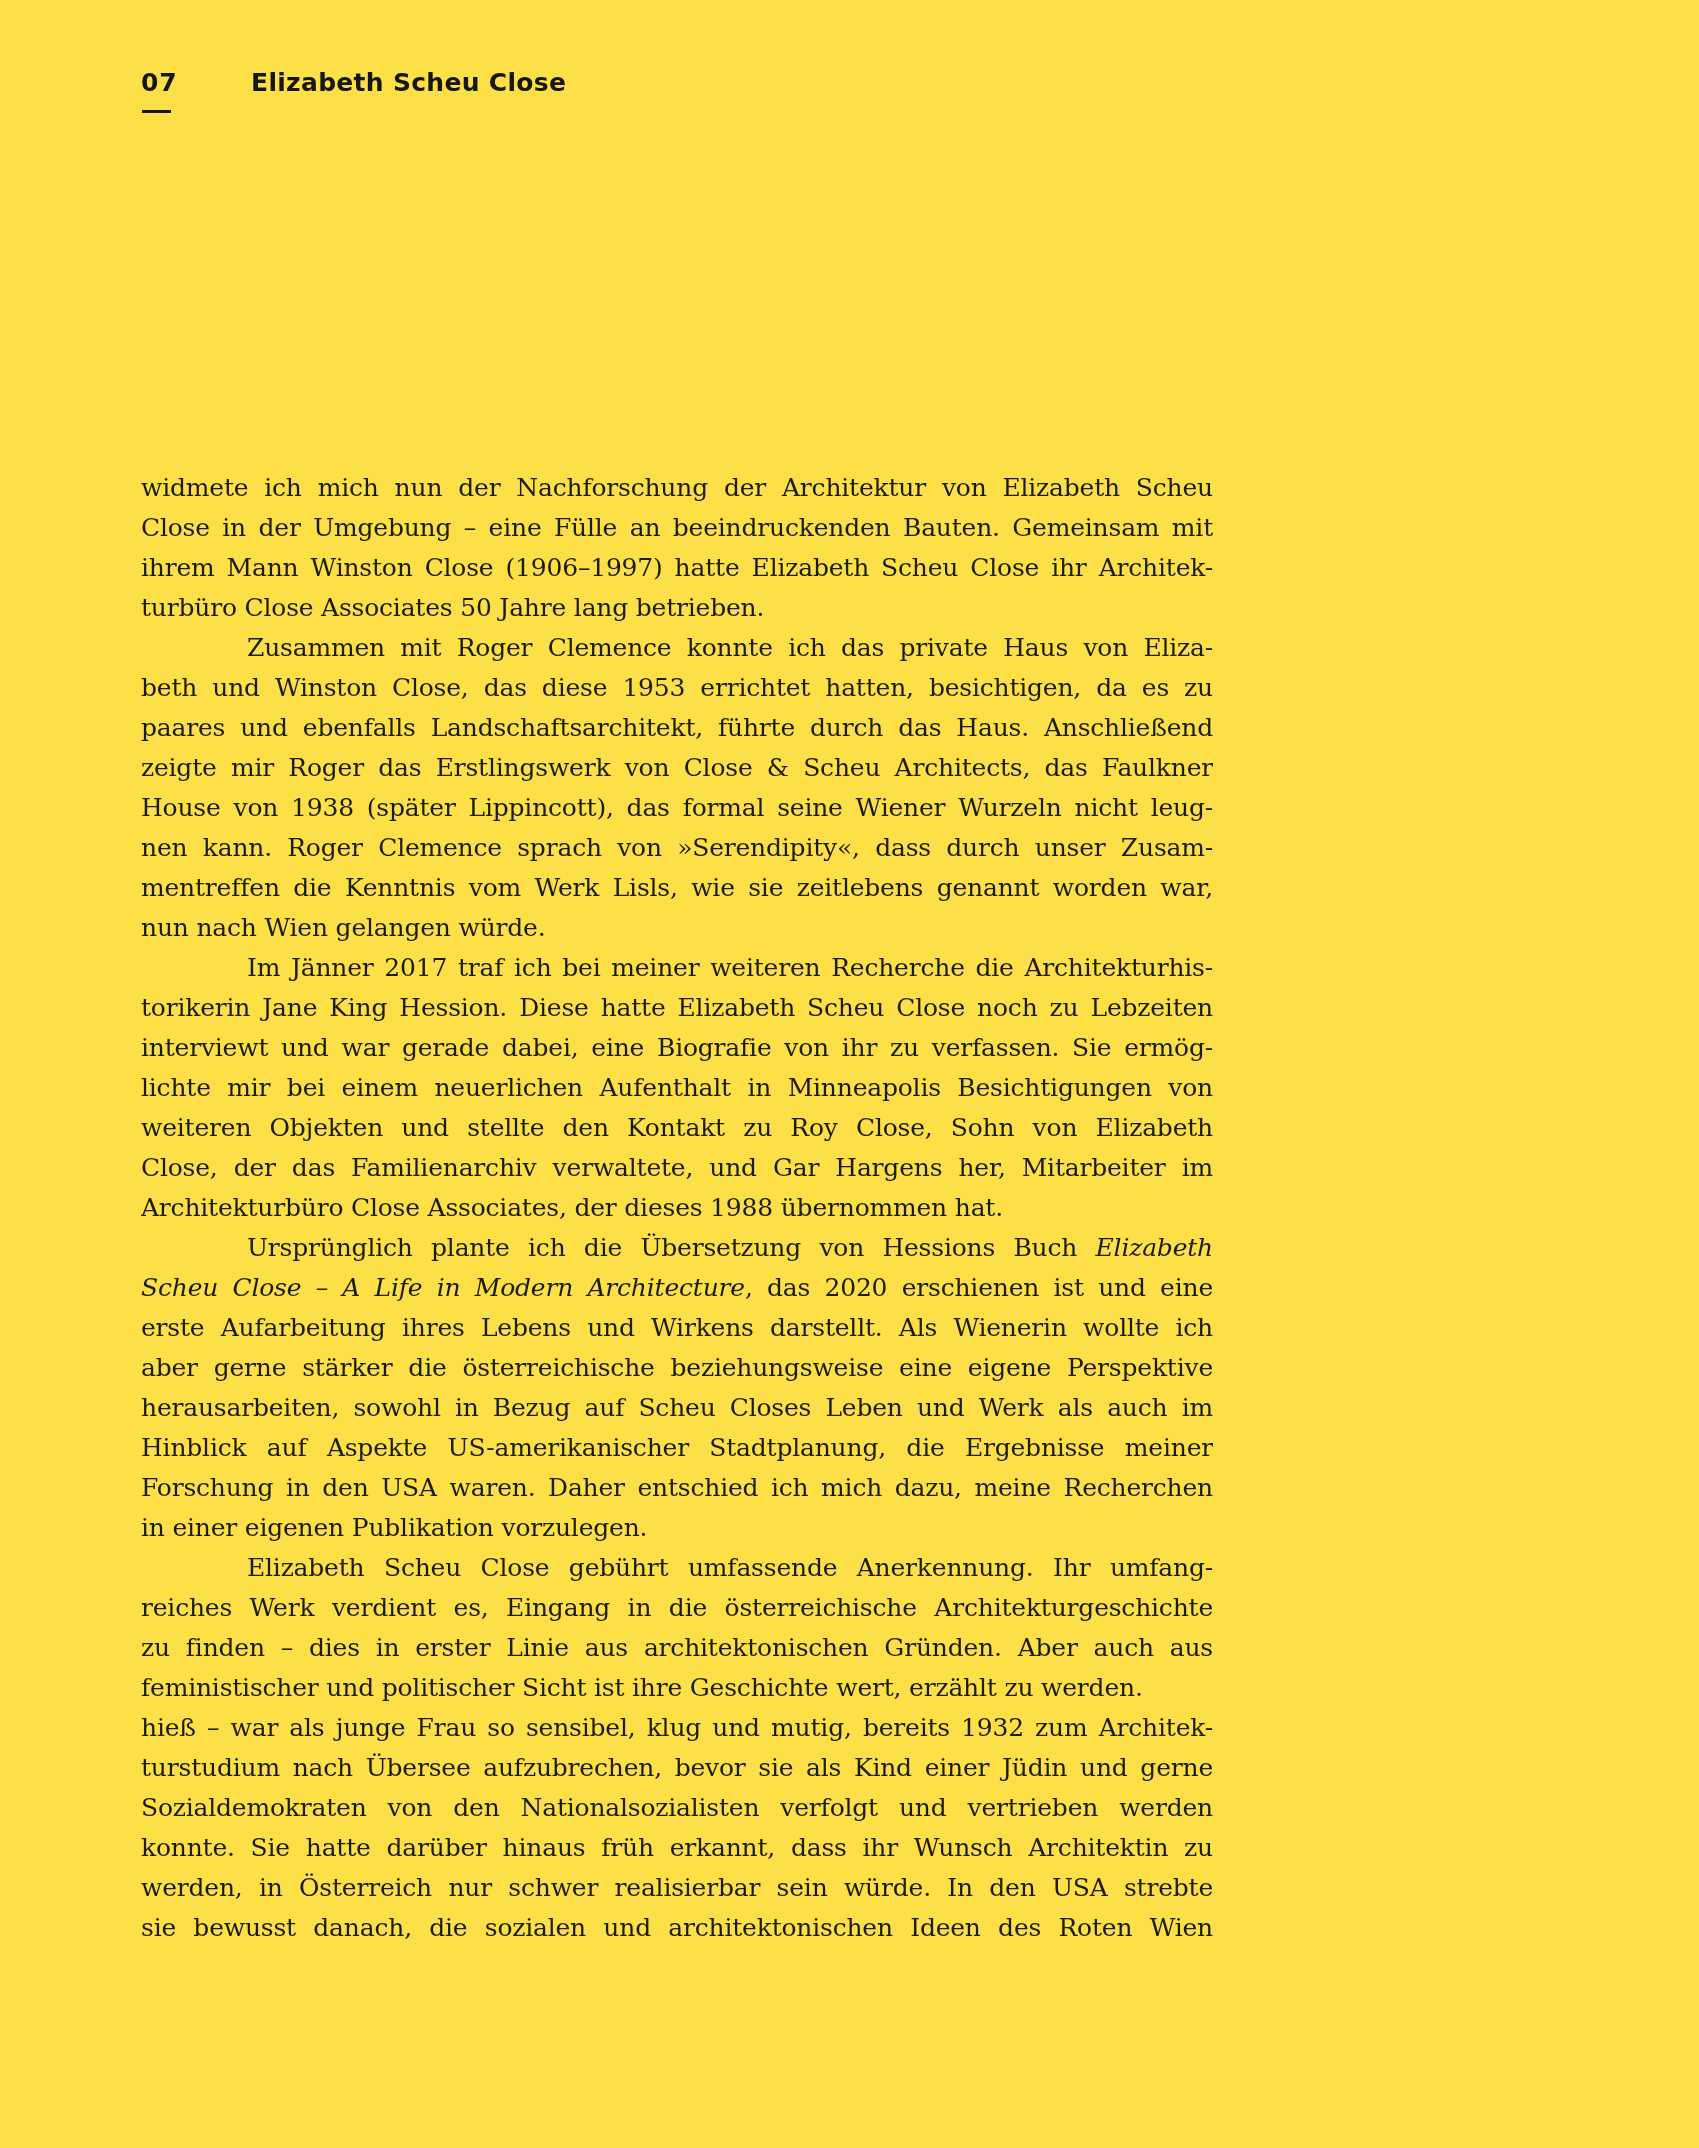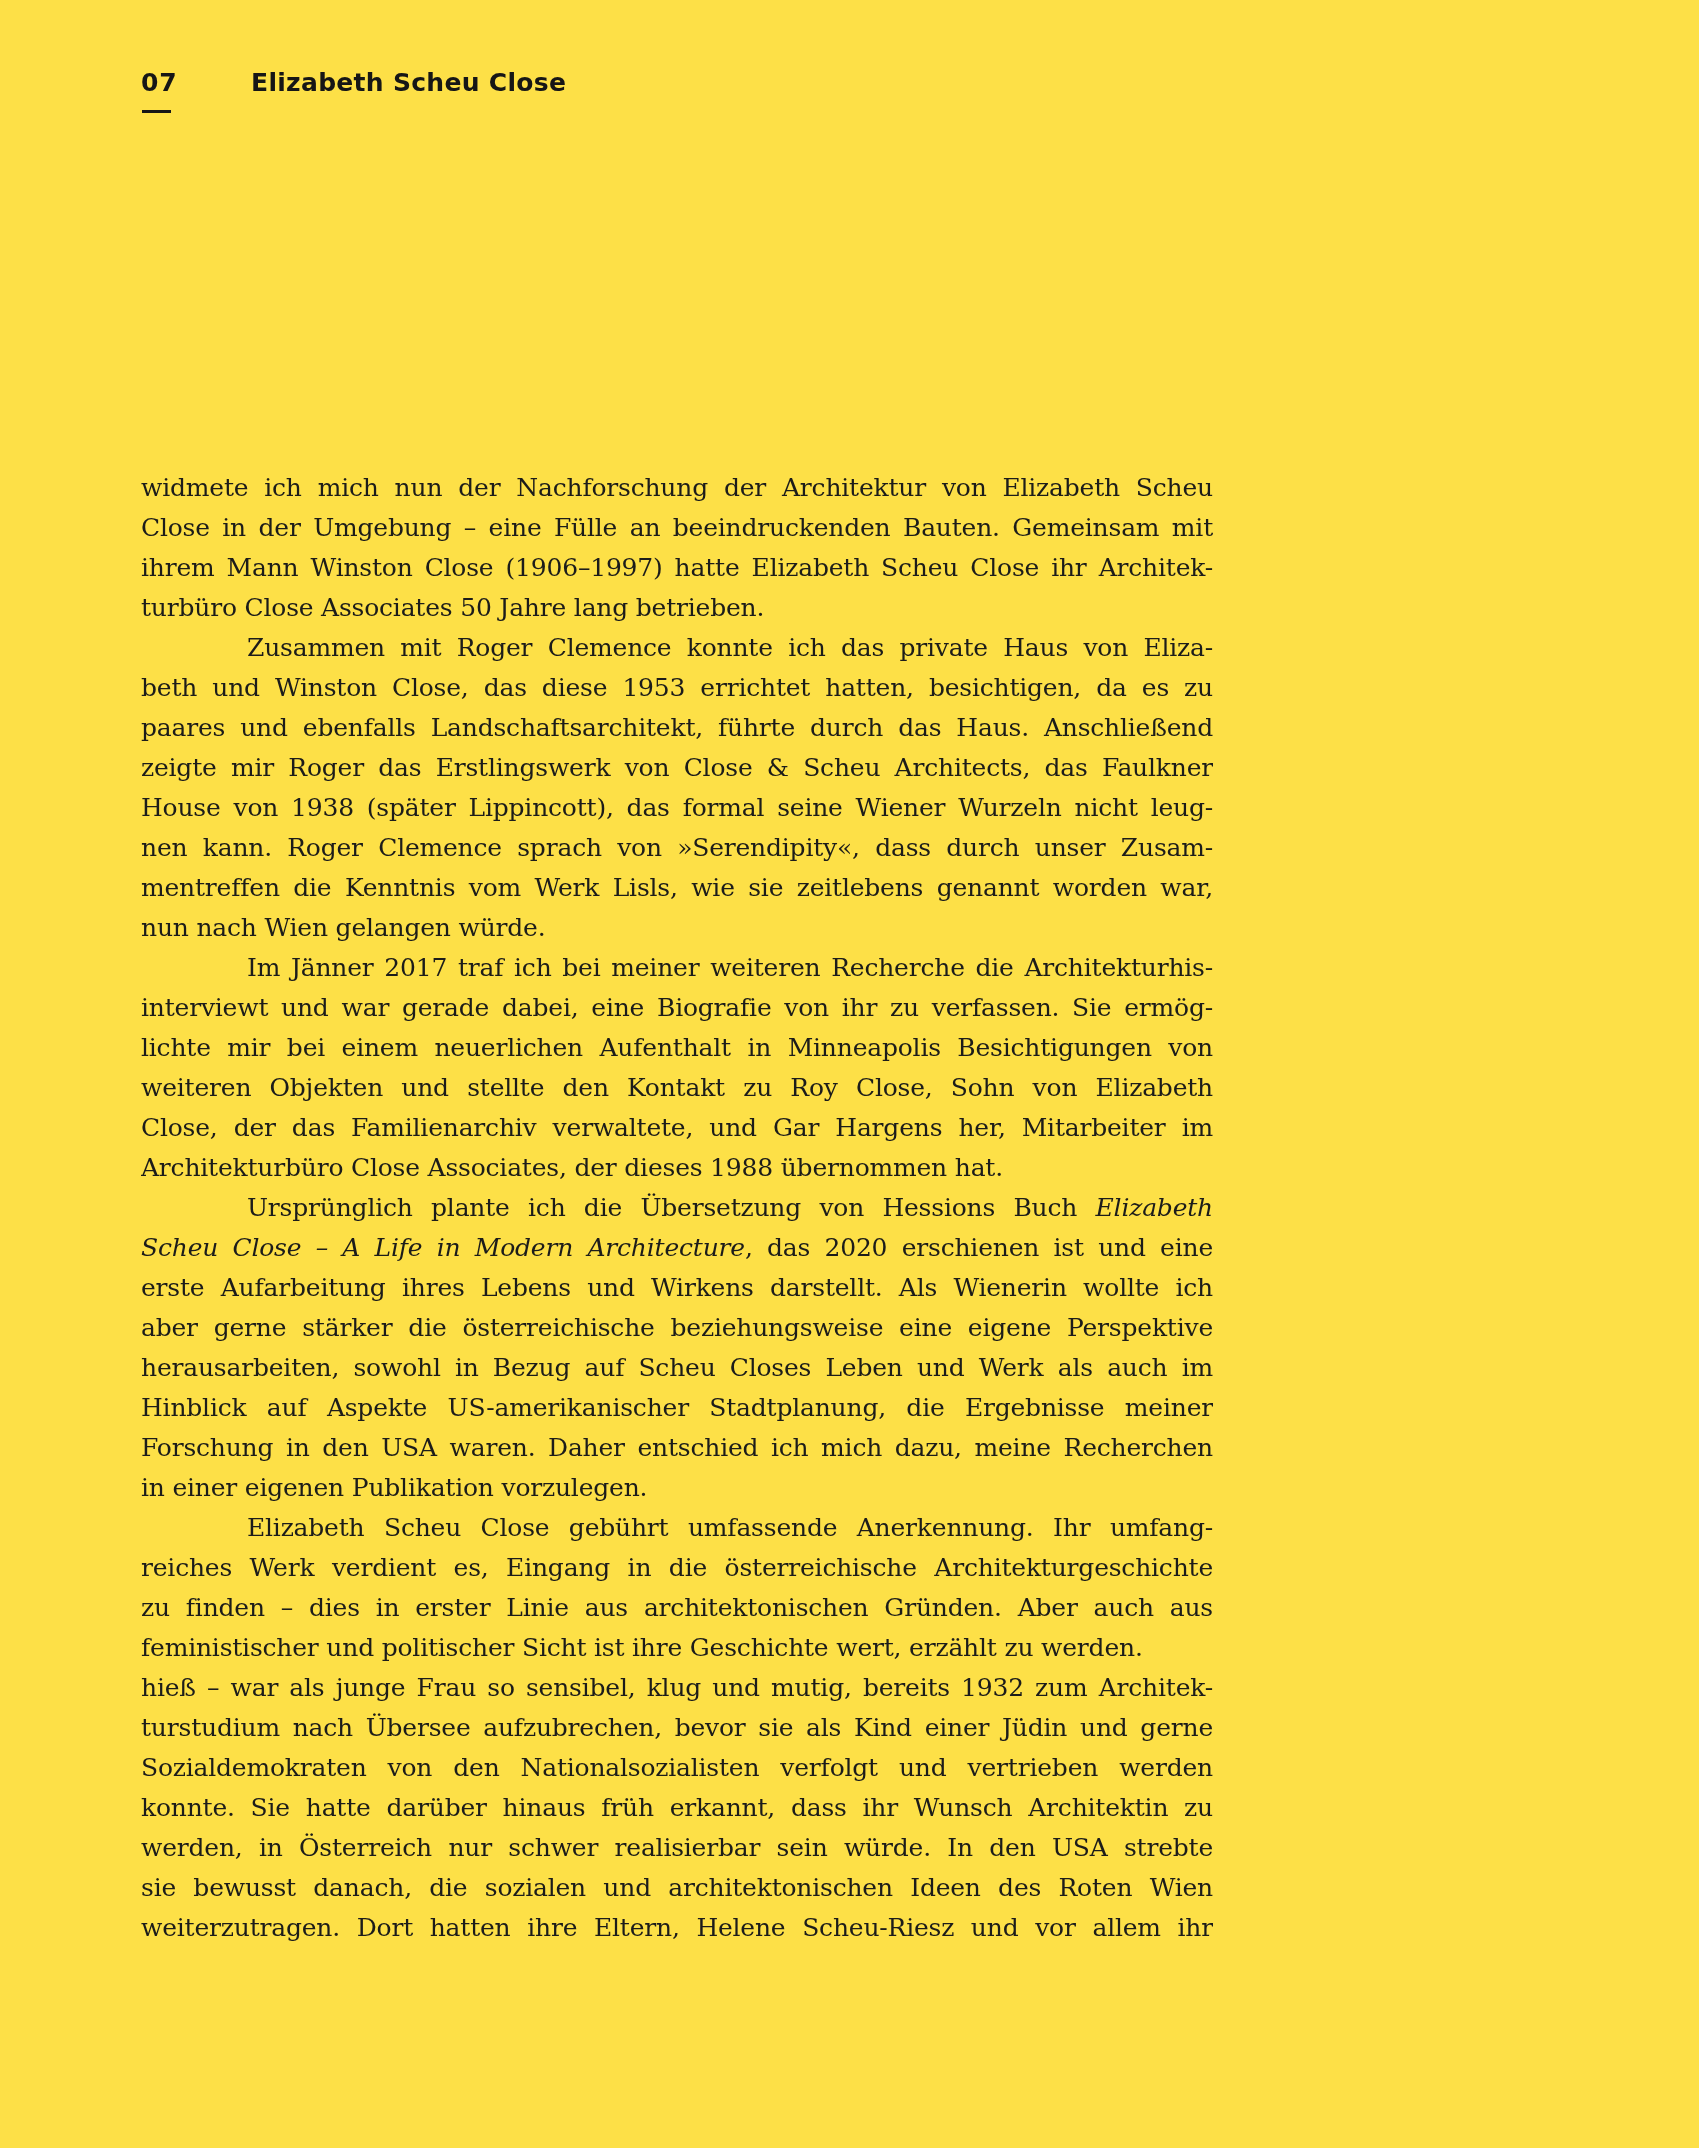--- a/index.html
+++ b/index.html
@@ -90,20 +90,21 @@
       <div class="line para-end"><span>turbüro Close Associates 50 Jahre lang betrieben.</span></div>
       <div class="line indent"><span>Zusammen mit Roger Clemence konnte ich das private Haus von Eliza-</span></div>
       <div class="line"><span>beth und Winston Close, das diese 1953 errichtet hatten, besichtigen, da es zu</span></div>
       <div class="line"><span>paares und ebenfalls Landschaftsarchitekt, führte durch das Haus. Anschließend</span></div>
       <div class="line"><span>zeigte mir Roger das Erstlingswerk von Close &amp; Scheu Architects, das Faulkner</span></div>
       <div class="line"><span>House von 1938 (später Lippincott), das formal seine Wiener Wurzeln nicht leug-</span></div>
       <div class="line"><span>nen kann. Roger Clemence sprach von »Serendipity«, dass durch unser Zusam-</span></div>
       <div class="line"><span>mentreffen die Kenntnis vom Werk Lisls, wie sie zeitlebens genannt worden war,</span></div>
       <div class="line para-end"><span>nun nach Wien gelangen würde.</span></div>
       <div class="line indent"><span>Im Jänner 2017 traf ich bei meiner weiteren Recherche die Architekturhis-</span></div>
+      <div class="line"><span>torikerin Jane King Hession. Diese hatte Elizabeth Scheu Close noch zu Lebzeiten</span></div>
       <div class="line"><span>interviewt und war gerade dabei, eine Biografie von ihr zu verfassen. Sie ermög-</span></div>
       <div class="line"><span>lichte mir bei einem neuerlichen Aufenthalt in Minneapolis Besichtigungen von</span></div>
       <div class="line"><span>weiteren Objekten und stellte den Kontakt zu Roy Close, Sohn von Elizabeth</span></div>
       <div class="line"><span>Close, der das Familienarchiv verwaltete, und Gar Hargens her, Mitarbeiter im</span></div>
       <div class="line para-end"><span>Architekturbüro Close Associates, der dieses 1988 übernommen hat.</span></div>
       <div class="line indent"><span>Ursprünglich plante ich die Übersetzung von Hessions Buch </span><span class="it">Elizabeth</span></div>
       <div class="line"><span class="it">Scheu Close – A Life in Modern Architecture</span><span>, das 2020 erschienen ist und eine</span></div>
       <div class="line"><span>erste Aufarbeitung ihres Lebens und Wirkens darstellt. Als Wienerin wollte ich</span></div>
       <div class="line"><span>aber gerne stärker die österreichische beziehungsweise eine eigene Perspektive</span></div>
       <div class="line"><span>herausarbeiten, sowohl in Bezug auf Scheu Closes Leben und Werk als auch im</span></div>
@@ -113,16 +114,15 @@
       <div class="line indent"><span>Elizabeth Scheu Close gebührt umfassende Anerkennung. Ihr umfang-</span></div>
       <div class="line"><span>reiches Werk verdient es, Eingang in die österreichische Architekturgeschichte</span></div>
       <div class="line"><span>zu finden – dies in erster Linie aus architektonischen Gründen. Aber auch aus</span></div>
       <div class="line para-end"><span>feministischer und politischer Sicht ist ihre Geschichte wert, erzählt zu werden.</span></div>
       <div class="line"><span>hieß – war als junge Frau so sensibel, klug und mutig, bereits 1932 zum Architek-</span></div>
       <div class="line"><span>turstudium nach Übersee aufzubrechen, bevor sie als Kind einer Jüdin und gerne</span></div>
       <div class="line"><span>Sozialdemokraten von den Nationalsozialisten verfolgt und vertrieben werden</span></div>
       <div class="line"><span>konnte. Sie hatte darüber hinaus früh erkannt, dass ihr Wunsch Architektin zu</span></div>
       <div class="line"><span>werden, in Österreich nur schwer realisierbar sein würde. In den USA strebte</span></div>
       <div class="line"><span>sie bewusst danach, die sozialen und architektonischen Ideen des Roten Wien</span></div>
-      <div class="line"><span>weiterzutragen. Dort hatten ihre Eltern, Helene Scheu-Riesz und vor allem ihr</span></div>
     </main>
 </div>
 
 
 </body></html>

